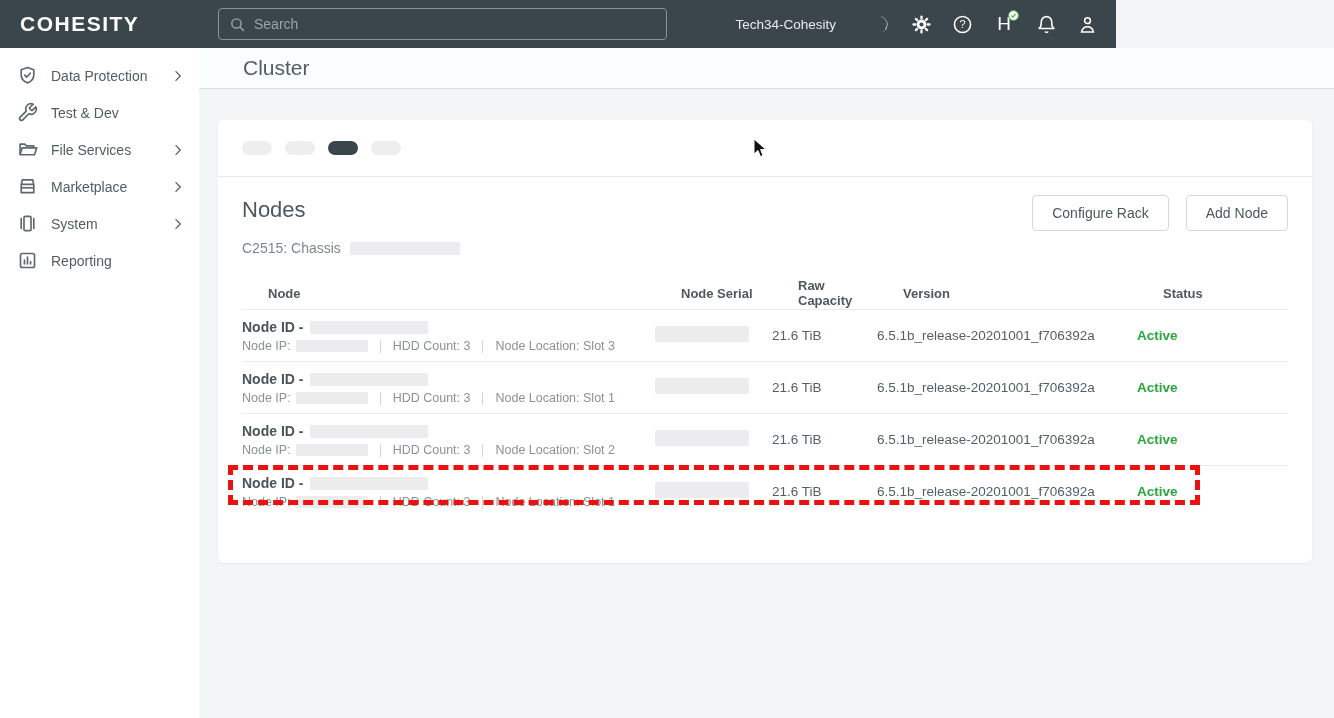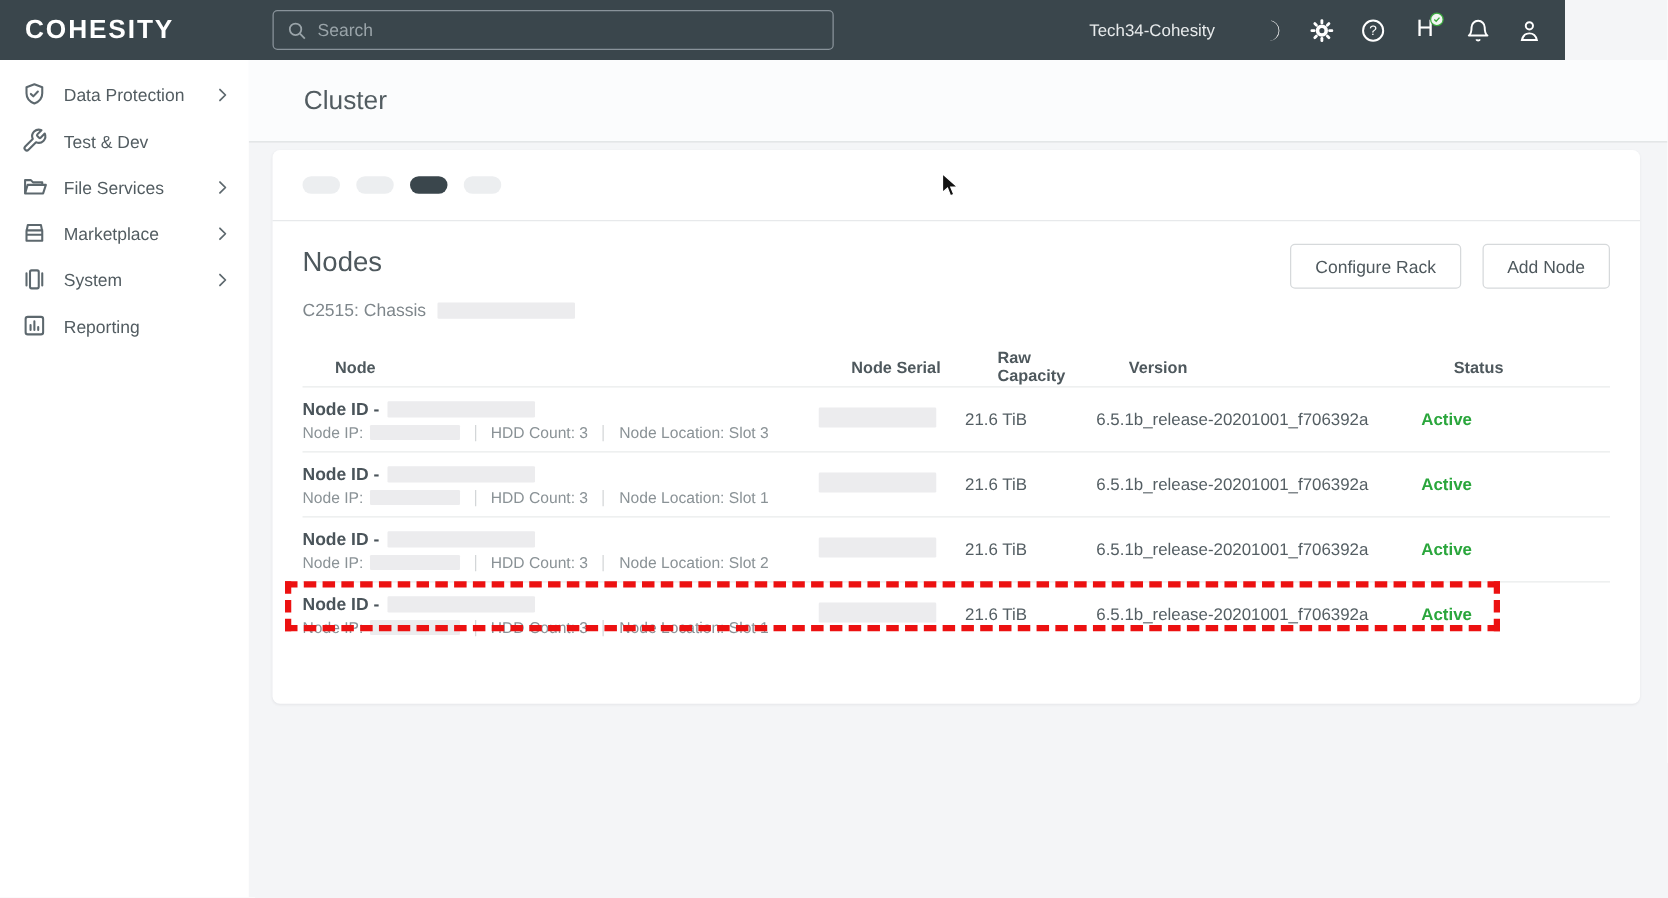--- a/index.html
+++ b/index.html
@@ -2,21 +2,21 @@
 <html><head>
 <meta charset="utf-8">
 <style>
   * { box-sizing: border-box; margin: 0; padding: 0; }
   html, body { width: 1334px; height: 718px; overflow: hidden; }
   body { font-family: "Liberation Sans", sans-serif; background: #f4f5f7; }
   #app { position: relative; width: 1334px; height: 718px; }
 
   
   .topbar {
-    position: absolute; left: 0; top: 0; width: 1252px; height: 48px;
+    position: absolute; left: 0; top: 0; width: 1116px; height: 48px;
     background: #3a464c; display: flex; align-items: center; z-index: 30;
   }
   .logo {
     position: absolute; left: 20px; top: 0; height: 48px; display: flex; align-items: center;
     color: #ffffff; font-size: 21px; font-weight: 700; letter-spacing: 1.5px;
   }
   .searchbox {
     position: absolute; left: 218px; top: 8px; width: 449px; height: 32px;
     border: 1px solid #89939a; border-radius: 4px; display: flex; align-items: center;
   }
@@ -52,21 +52,21 @@
     cursor: pointer; color: #525c61;
   }
   .side-icon { width: 21px; height: 21px; color: #5d686e; flex: 0 0 21px; display: flex; }
   .side-icon svg { width: 21px; height: 21px; }
   .side-label { margin-left: 13px; font-size: 14px; flex: 1; }
   .side-chevron { width: 14px; height: 14px; color: #5d686e; display: flex; }
   .side-chevron svg { width: 14px; height: 14px; }
 
   
   .main-header {
-    position: absolute; left: 199px; top: 48px; right: 0; height: 66px;
+    position: absolute; left: 199px; top: 48px; right: 0; height: 41px;
     background: #fbfcfd; border-bottom: 1px solid #dcdee0;
     display: flex; align-items: center; padding-left: 44px;
   }
   .page-title { font-size: 21px; color: #525c61; font-weight: 400; }
 
   .card {
     position: absolute; left: 218px; top: 120px; width: 1094px; height: 443px;
     background: #ffffff; border-radius: 6px; box-shadow: 0 1px 2px rgba(60,70,76,0.08);
   }
   .tabs-strip {

